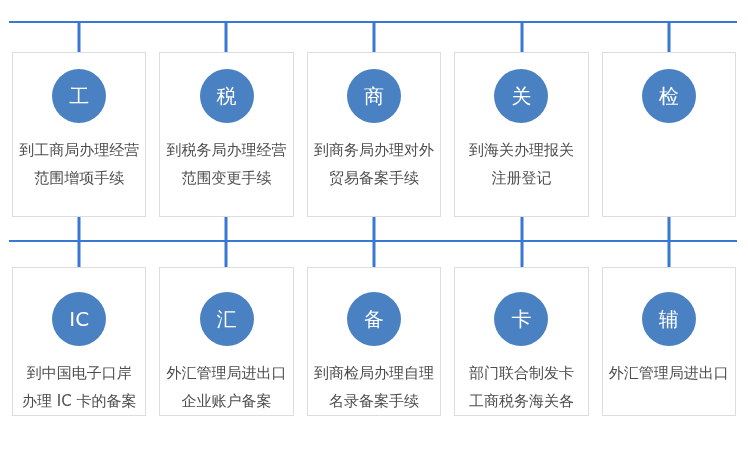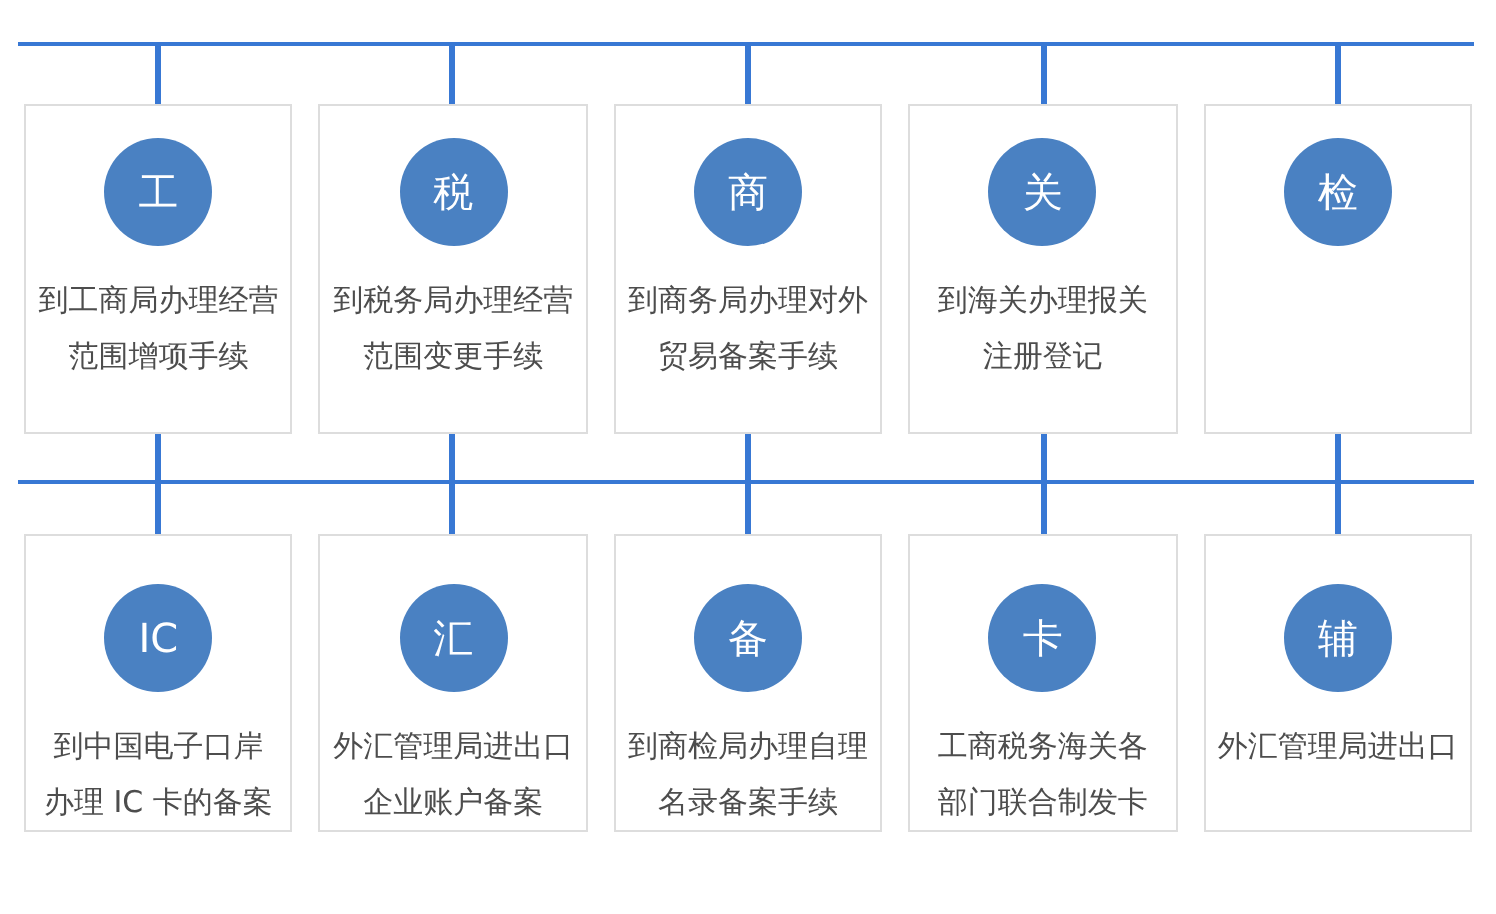--- a/index.html
+++ b/index.html
@@ -146,22 +146,22 @@
     <div class="card">
       <div class="badge">备</div>
       <div class="desc">
         <div>到商检局办理自理</div>
         <div>名录备案手续</div>
       </div>
     </div>
     <div class="card">
       <div class="badge">卡</div>
       <div class="desc">
+        <div>部门联合制发卡</div>
         <div>工商税务海关各</div>
-        <div>部门联合制发卡</div>
       </div>
     </div>
     <div class="card">
       <div class="badge">辅</div>
       <div class="desc">
         <div>外汇管理局进出口</div>
       </div>
     </div>
   </div>
 

